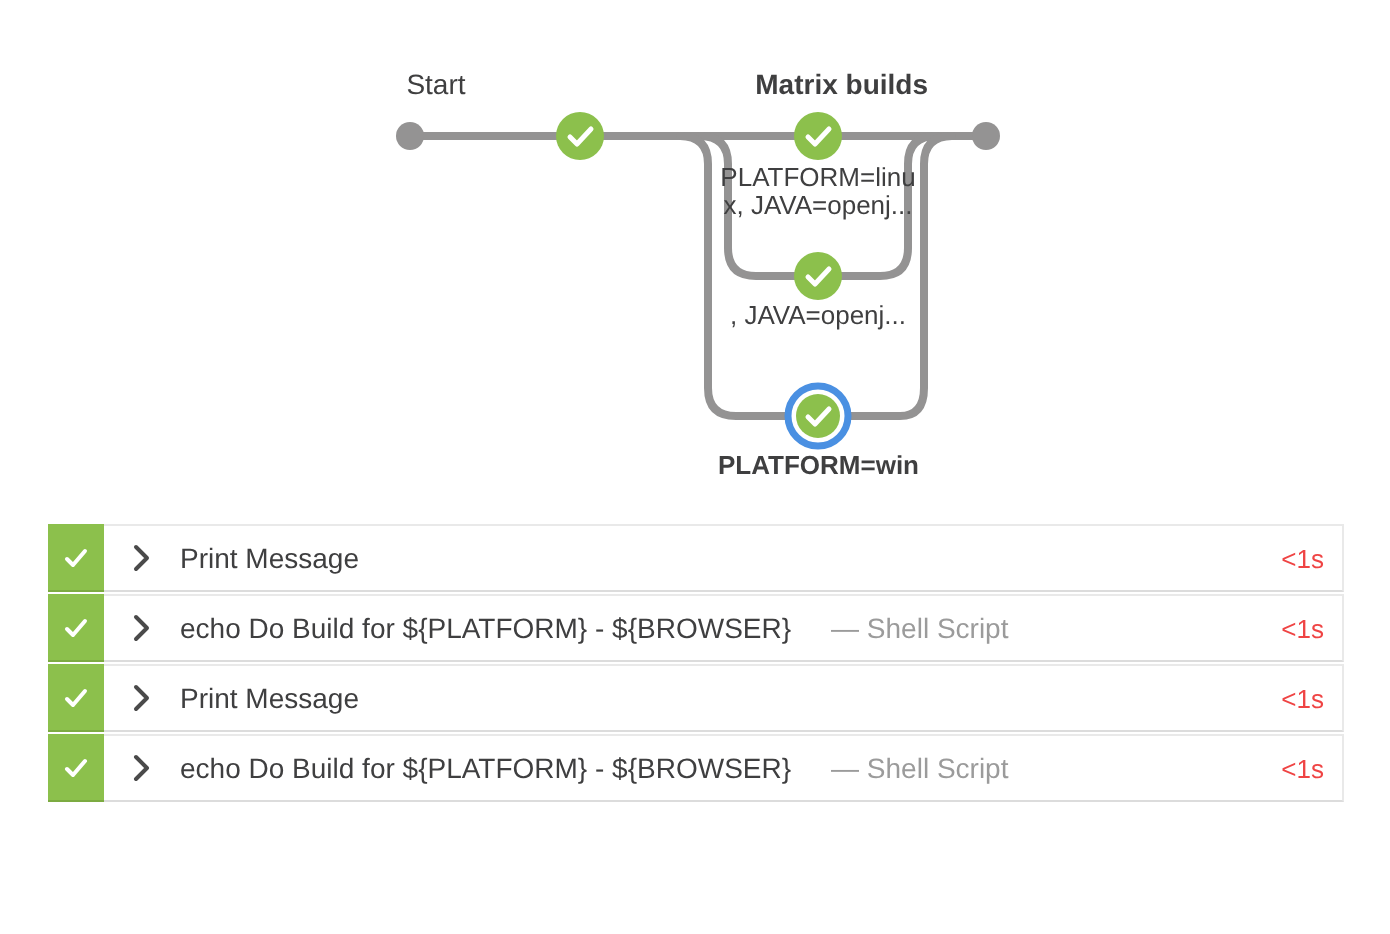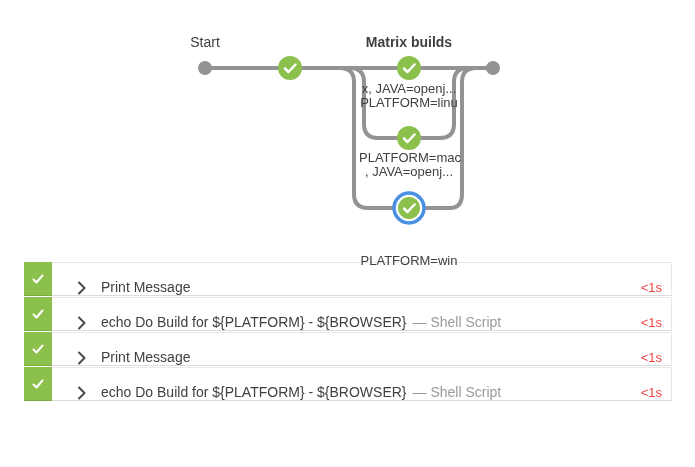--- a/index.html
+++ b/index.html
@@ -4,42 +4,42 @@
 <style>
   * { margin:0; padding:0; box-sizing:border-box; }
   html,body { width:695px; height:467px; background:#fff; overflow:hidden;
     font-family:"Liberation Sans", sans-serif; color:#3f3f40; }
 
   
   .graph-area { position:relative; width:695px; height:262px; }
   .graph-svg { position:absolute; left:0; top:0; }
 
   .stage-label { position:absolute; text-align:center; font-size:14px; line-height:17px; color:#3f3f40; }
-  .stage-label.bold { font-weight:700; }
+  .stage-label.bold { font-weight:700;text-align:right; }
 
   .branch-label { position:absolute; width:100px; text-align:center; font-size:13px; line-height:14px; color:#3f3f40; }
   .branch-label span { display:block; white-space:nowrap; }
-  .branch-label.selected { font-weight:400;margin-top:28px; }
+  .branch-label.selected { font-weight:700; }
 
   
   .steps-panel { padding:0 23px 0 24px; }
   .panel-header { display:flex; align-items:center; margin:20px 0 10px 0; height:22px; }
   .panel-title { font-size:15px; font-weight:700; color:#3f3f40; flex:1; letter-spacing:0.1px; }
   .panel-actions { display:flex; align-items:center; gap:15px; }
   .action-btn { width:22px; height:22px; display:flex; align-items:center; justify-content:center; cursor:pointer; background:none; border:none; padding:0; }
 
   .step-rows { display:flex; flex-direction:column; }
   .step-row { display:flex; height:34px; margin-bottom:1px; cursor:pointer; }
   .step-status { width:28px; background:#8cc04c; border-bottom:1px solid #7cab41;
     display:flex; align-items:center; justify-content:center; flex:none; }
-  .step-content { flex:1; display:flex; align-items:flex-end; background:#fff;
-    border:1px solid #e9e9e9; border-left:none; border-bottom:1px solid #dcdcdc; padding-left:22px; }
+  .step-content { flex:1; display:flex; align-items:center; background:#fff;
+    border:1px solid #e9e9e9; border-left:none; border-bottom:1px solid #dcdcdc; padding-left:11px; }
   .chevron { width:14px; height:14px; display:flex; align-items:center; justify-content:center; flex:none; }
   .step-title { font-size:14px; color:#3f3f40; margin-left:13px; white-space:nowrap; }
-  .step-subtitle { font-size:14px; color:#9b9b9b; margin-left:6px; white-space:nowrap; }
+  .step-subtitle { font-size:14px; color:#9b9b9b; margin-left:20px; white-space:nowrap; }
   .step-subtitle:empty { display:none; }
   .step-duration { margin-left:auto; padding-right:9px; font-size:13px; color:#ef4444; }
 </style>
 </head>
 <body>
 
 <div class="graph-area">
 
   <svg class="graph-svg" width="695" height="262" viewBox="0 0 695 262">
 
@@ -67,29 +67,28 @@
       <path d="M 404 138.5 L 407.5 142 L 414.5 134.5" stroke="#fff" stroke-width="2.5" fill="none" stroke-linecap="round" stroke-linejoin="round"></path>
     </g>
 
     <g>
       <circle cx="409" cy="208" r="15" fill="#ffffff" stroke="#4a90e2" stroke-width="3.5"></circle>
       <circle cx="409" cy="208" r="11" fill="#8cc04c"></circle>
       <path d="M 404 208.5 L 407.5 212 L 414.5 204.5" stroke="#fff" stroke-width="2.5" fill="none" stroke-linecap="round" stroke-linejoin="round"></path>
     </g>
   </svg>
 
-  <div class="stage-label" style="left:150px; top:34px; width:110px;">Start</div>
+  <div class="stage-label" style="left:163px; top:34px; width:110px;">Start</div>
   <div class="stage-label bold" style="left:354px; top:34px; width:110px;">Matrix builds</div>
 
   <div class="branch-label" style="left:359px; top:82px;">
+    <span>PLATFORM=linu</span>
     <span>x, JAVA=openj...</span>
-    <span>PLATFORM=linu</span>
   </div>
   <div class="branch-label" style="left:359px; top:151px;">
-    <span>PLATFORM=mac</span>
     <span>, JAVA=openj...</span>
   </div>
   <div class="branch-label selected" style="left:359px; top:226px;">
     <span>PLATFORM=win</span>
   </div>
 </div>
 
 <div class="steps-panel">
 
 

